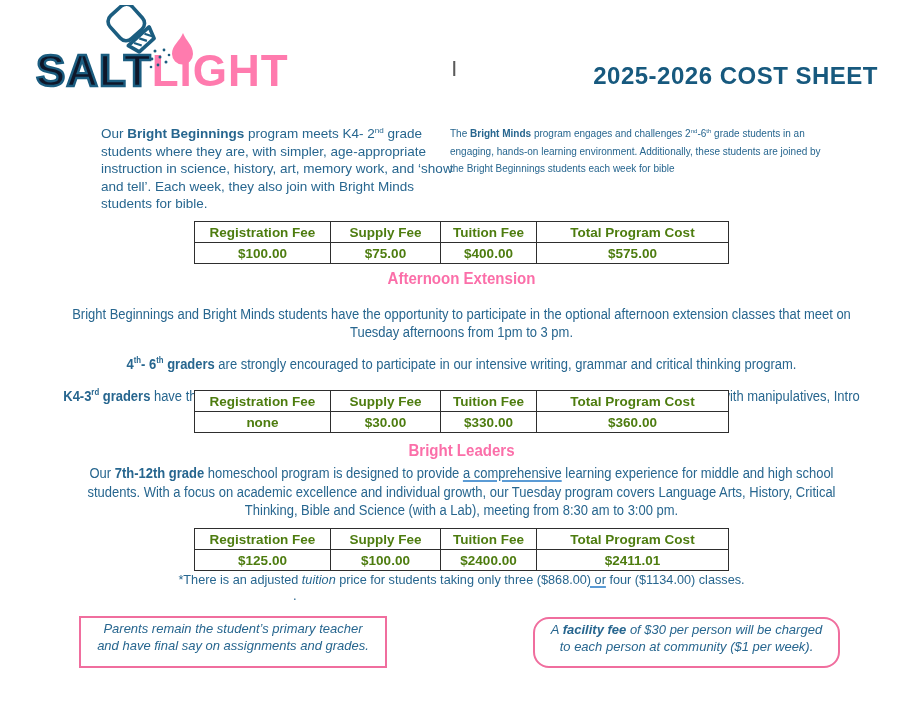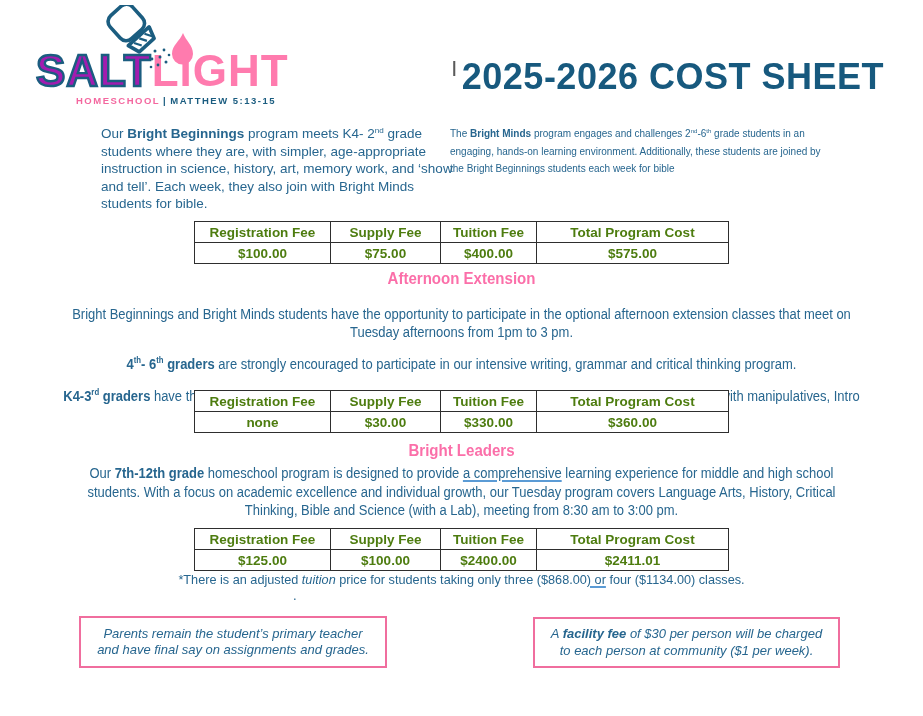--- a/index.html
+++ b/index.html
@@ -2,32 +2,32 @@
 <html><head>
 <meta charset="utf-8">
 <style>
   html,body{margin:0;padding:0;background:#fff;}
   .page{position:relative;width:923px;height:716px;background:#ffffff;overflow:hidden;
         font-family:"Liberation Sans",sans-serif;}
 
   
   .logo{position:absolute;left:30px;top:5px;width:292px;height:102px;}
   .logo-word{position:absolute;left:6px;top:44px;font-size:44px;font-weight:800;line-height:1;letter-spacing:1px;white-space:nowrap;}
-  .logo-salt{color:#a21caf;-webkit-text-stroke:2.4px #1b5d80;}
+  .logo-salt{color:#0f172a;-webkit-text-stroke:2.4px #1b5d80;}
   .logo-light{color:#ff7bae;margin-top:41px;}
   .logo-sub{position:absolute;left:0;top:90px;width:292px;text-align:center;font-size:9.5px;font-weight:bold;letter-spacing:1.5px;white-space:nowrap;}
   .logo-sub .hs{color:#f4679f;}
   .logo-sub .dv{color:#1b5d80;margin:0 3px;}
   .logo-sub .vs{color:#1b5d80;}
   .shaker{position:absolute;left:68px;top:0px;width:120px;height:86px;}
 
   
   .cursor-bar{position:absolute;left:452px;top:59px;width:20px;font-size:16px;color:#5a5a5a;font-weight:bold;}
-  .title{position:absolute;left:300px;right:33px;top:50px;margin:6px;text-align:right;
-         font-size:36px;font-weight:800;color:#17597e;letter-spacing:0.5px;}
+  .title{position:absolute;left:300px;right:33px;top:50px;margin:12px;text-align:right;
+         font-size:24px;font-weight:800;color:#17597e;letter-spacing:0.5px;}
 
   
   .sec-h{position:absolute;left:0;width:923px;margin:0;text-align:center;
          font-size:16px;font-weight:800;color:#fb6fa9;}
   .h-bb{top:96px;}
   .h-ae{top:270px;}
   .h-bl{top:442px;}
 
   
   .txt{color:#27668f;}
@@ -43,23 +43,23 @@
   .fee-table{position:absolute;left:194px;width:534px;border-collapse:collapse;table-layout:fixed;background:#fff;}
   .t1{top:221px;} .t2{top:390px;} .t3{top:528px;}
   .fee-table th,.fee-table td{border:1.6px solid #2e2e2e;text-align:center;padding:0 2px;height:20px;
          font-size:13.5px;color:#4d7c0f;}
   .fee-table th{font-weight:800;}
   .fee-table td{font-weight:700;}
 
   
   .note-box{position:absolute;box-sizing:border-box;border:2.5px solid #f06e9e;background:#fff;
             color:#27668f;font-style:italic;font-size:13px;line-height:16.5px;text-align:center;
-            display:flex;align-items:center;justify-content:center;padding:3px 10px;}
+            display:flex;align-items:flex-start;justify-content:center;padding:3px 10px;}
   .box-left{left:79px;top:616px;width:308px;height:52px;}
-  .box-right{left:533px;top:617px;width:307px;height:51px;}
+  .box-right{left:533px;top:617px;width:307px;height:51px;border-radius:16px;}
 
   
   .b{font-weight:bold;}
   .i{font-style:italic;}
   .u{text-decoration:underline;text-decoration-color:#5b9bd5;text-decoration-thickness:2px;text-underline-offset:2px;}
   sup{font-size:0.6em;vertical-align:super;line-height:0;}
 </style>
 </head>
 <body>
 
@@ -82,23 +82,20 @@
           <circle cx="62" cy="52" r="1.5"></circle>
         <circle cx="54" cy="54" r="1.4"></circle>
           <circle cx="66" cy="45" r="1.4"></circle>
         <circle cx="60" cy="60" r="1.4"></circle>
           <circle cx="68" cy="57" r="1.5"></circle>
         <circle cx="53" cy="62" r="1.3"></circle>
           <circle cx="71" cy="50" r="1.3"></circle>
       </g>
       <path d="M85 28 C88 36 95 40 95 49 a10.5 10.5 0 1 1 -21 0 c0 -9 8 -13 11 -21 z" fill="#ff7bae"></path>
     </svg>
-    <div class="logo-sub">
-      <span class="hs">HOMESCHOOL</span><span class="dv">|</span><span class="vs">MATTHEW 5:13-15</span>
-    </div>
   </div>
 
   <div class="cursor-bar">|</div>
   <h1 class="title">2025-2026 COST SHEET</h1>
 
   <div class="col-left txt rich"><span>Our </span><span class="b">Bright Beginnings</span><span> program meets K4- 2</span><sup>nd</sup><span> grade students where they are, with simpler, age-appropriate instruction in science, history, art, memory work, and ‘show and tell’. Each week, they also join with Bright Minds students for bible.</span></div>
   <div class="col-right txt rich"><span>The </span><span class="b">Bright Minds</span><span> program engages and challenges 2</span><sup>nd</sup><span>-6</span><sup>th</sup><span> grade students in an engaging, hands-on learning environment. Additionally, these students are joined by the Bright Beginnings students each week for bible</span></div>
 
   <table class="fee-table t1">
     <colgroup>

